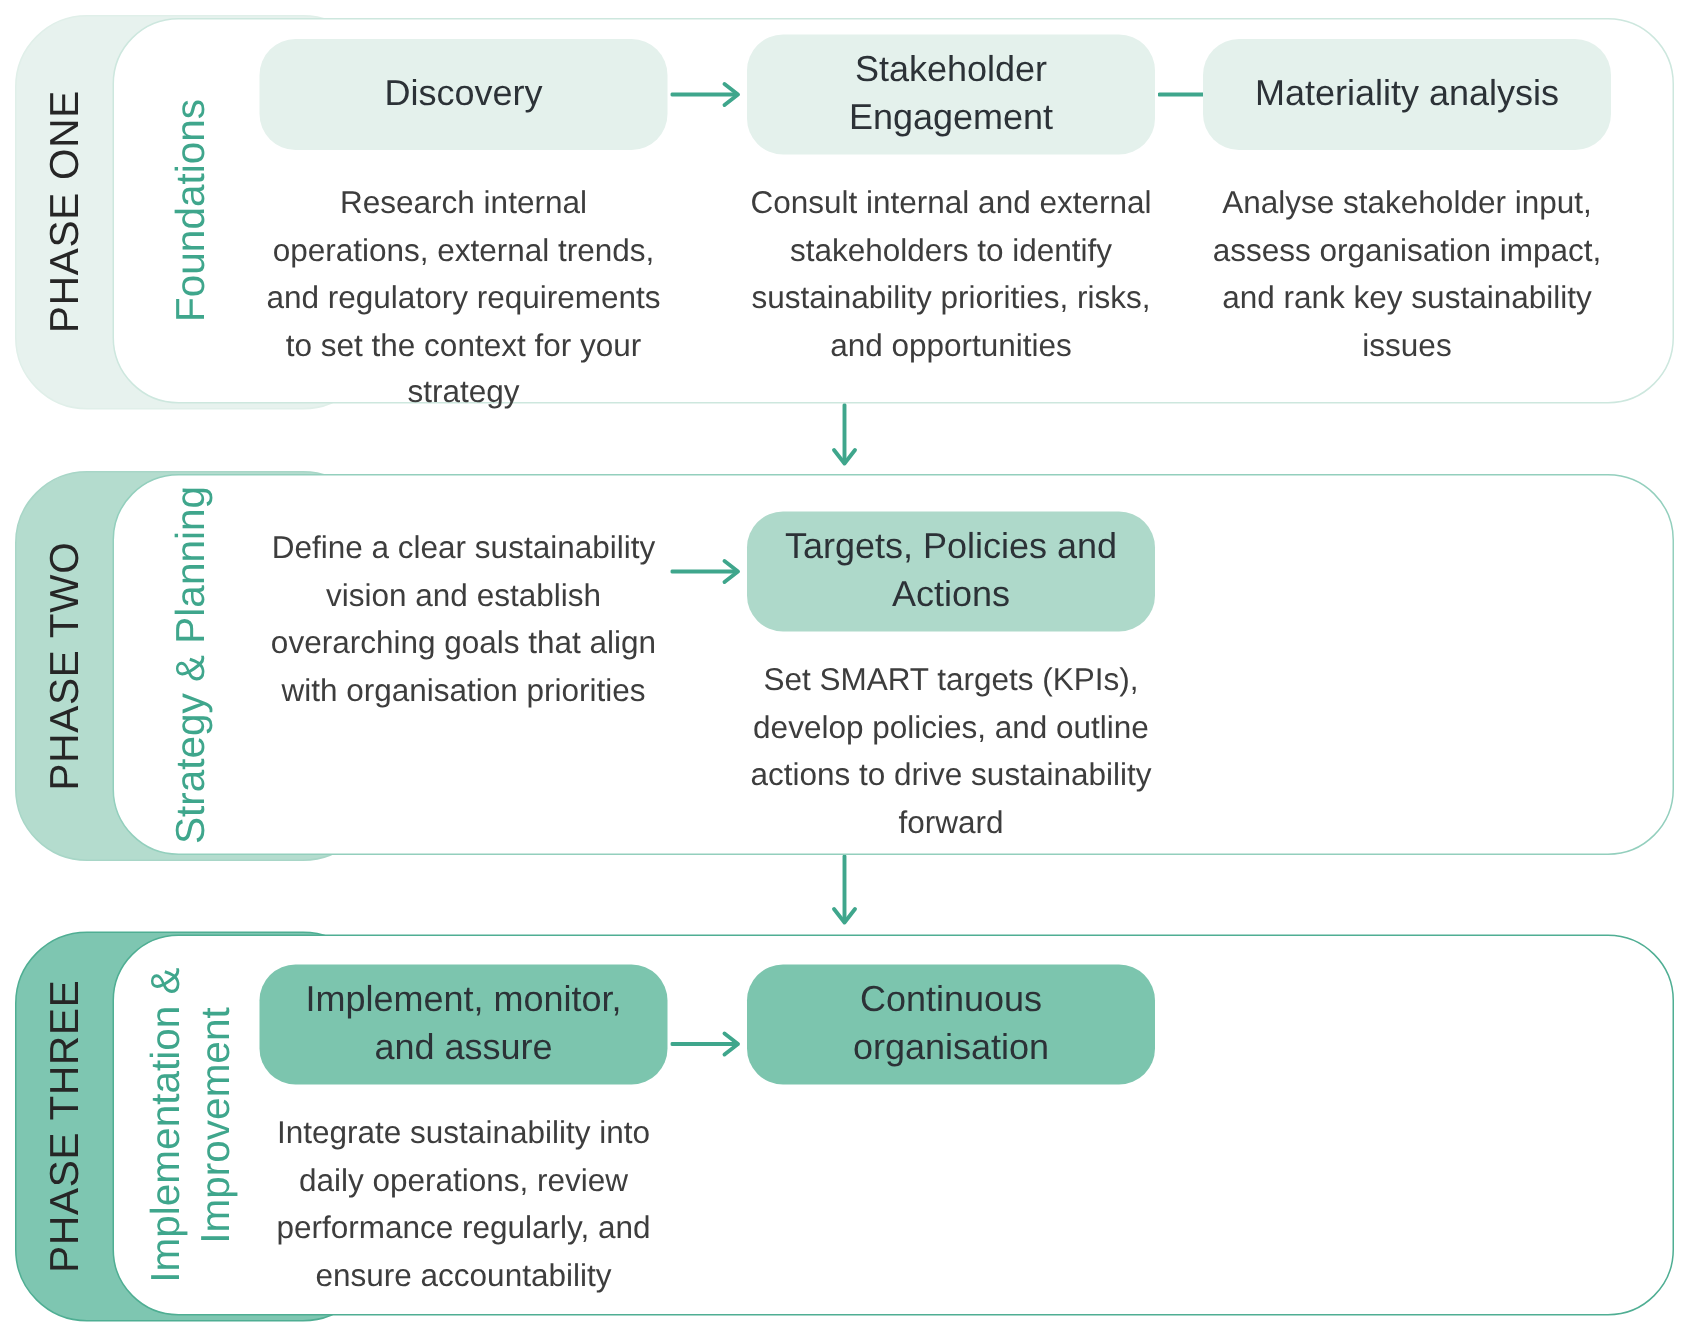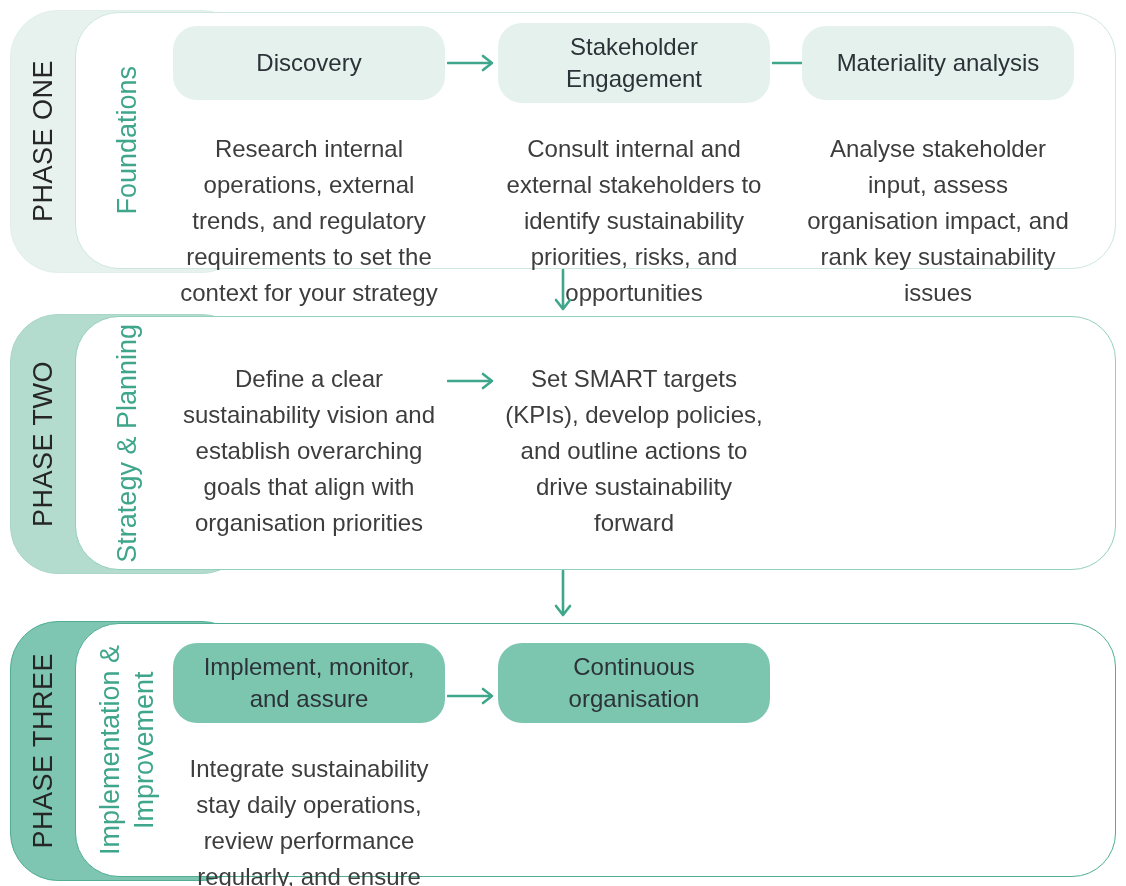--- a/index.html
+++ b/index.html
@@ -42,21 +42,21 @@
   .col-1 { left:97px; } .col-2 { left:422px; } .col-3 { left:726px; }
   .p0 .col { top:6px; } .p1 .col { top:20px; } .p2 .col { top:15px; }
 
   .title-row { height:88px; display:flex; align-items:center; }
   .title-box {
     width:100%; min-height:74px; display:flex; align-items:center; justify-content:center;
     background:var(--box); border-radius:24px; padding:8px 12px;
     font-size:24px; line-height:1.32; color:#2c3237; text-align:center;
   }
   .desc {
-    margin-top:24px; font-size:24px; line-height:1.5; color:#3d3d3d; text-align:center;
+    margin-top:13px; font-size:21px; line-height:1.5; color:#3d3d3d; text-align:center;
   }
 
   .harrow { position:absolute; width:52px; height:18px; color:var(--accent); }
   .h1 { left:371px; } .h2 { left:696px; }
   .p0 .harrow { top:41px; } .p1 .harrow { top:55px; } .p2 .harrow { top:63px; }
 
   .vconn { position:absolute; color:var(--accent); }
   .vconn-1 { left:553px; top:269px; }
   .vconn-2 { left:553px; top:570px; }
 
@@ -131,20 +131,23 @@
       <div class="col col-1">
         <p class="desc">Define a clear sustainability vision and establish overarching goals that align with organisation priorities</p>
       </div>
       <div class="harrow h1">
         <svg class="arrow-svg" width="52" height="18" viewBox="0 0 52 18">
             <path d="M1 9 H44"></path>
             <path d="M36 2 L45 9 L36 16"></path>
           </svg>
       </div>
       <div class="col col-2">
+        <div class="title-row">
+            <div class="title-box">Targets,  Policies and Actions</div>
+          </div>
         <p class="desc">Set SMART targets (KPIs), develop policies, and outline actions to drive sustainability forward</p>
       </div>
     </div>
   </section>
 
   <div class="vconn vconn-2">
     <svg class="arrow-svg" width="20" height="52" viewBox="0 0 20 52">
         <path d="M10 1 V43"></path>
         <path d="M3 36 L10 45 L17 36"></path>
       </svg>
@@ -158,21 +161,21 @@
     </div>
     <div class="panel">
       <div class="category-label-wrap">
         <span class="vtext category-label">Implementation &amp;
 Improvement</span>
       </div>
       <div class="col col-1">
         <div class="title-row">
             <div class="title-box">Implement, monitor, and assure</div>
           </div>
-        <p class="desc">Integrate sustainability stay daily operations, review performance regularly, and ensure accountability</p>
+        <p class="desc">Integrate sustainability into daily operations, review performance regularly, and ensure accountability</p>
       </div>
       <div class="harrow h1">
         <svg class="arrow-svg" width="52" height="18" viewBox="0 0 52 18">
             <path d="M1 9 H44"></path>
             <path d="M36 2 L45 9 L36 16"></path>
           </svg>
       </div>
       <div class="col col-2">
         <div class="title-row">
             <div class="title-box">Continuous organisation</div>

